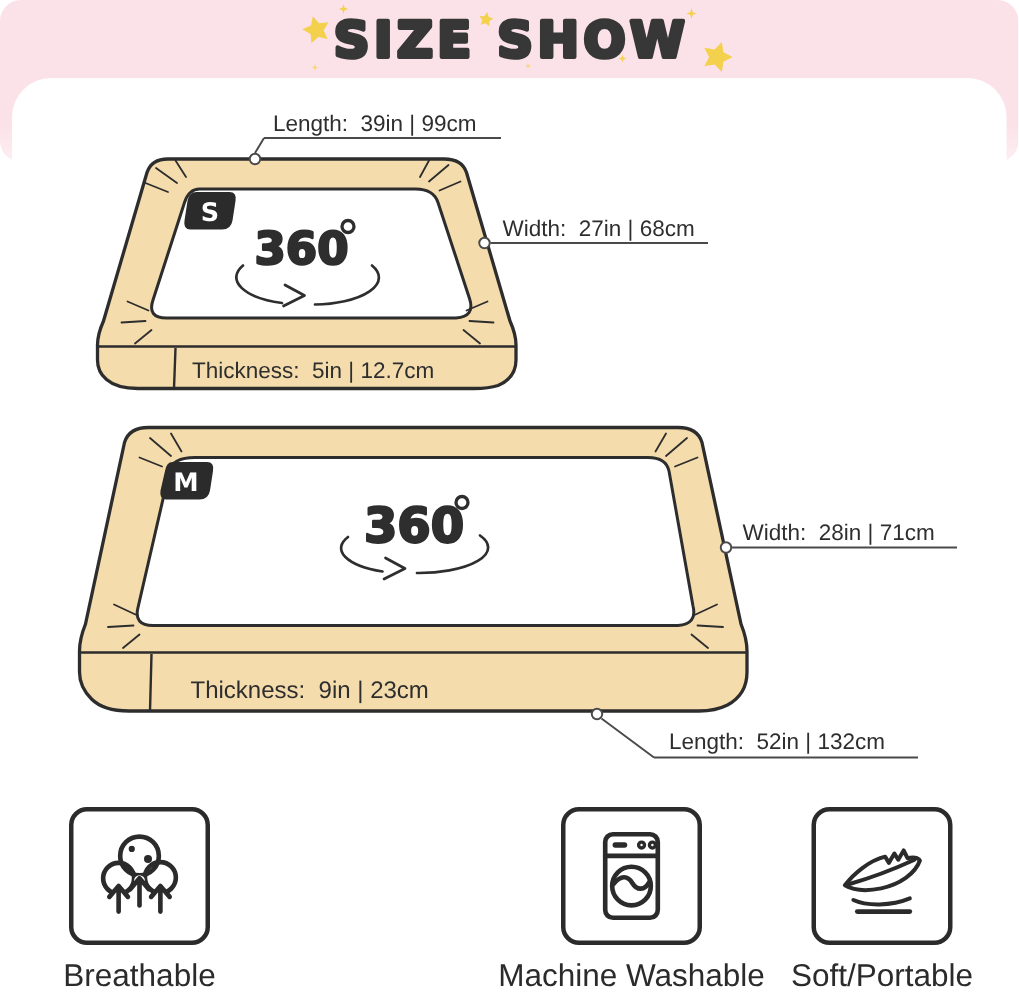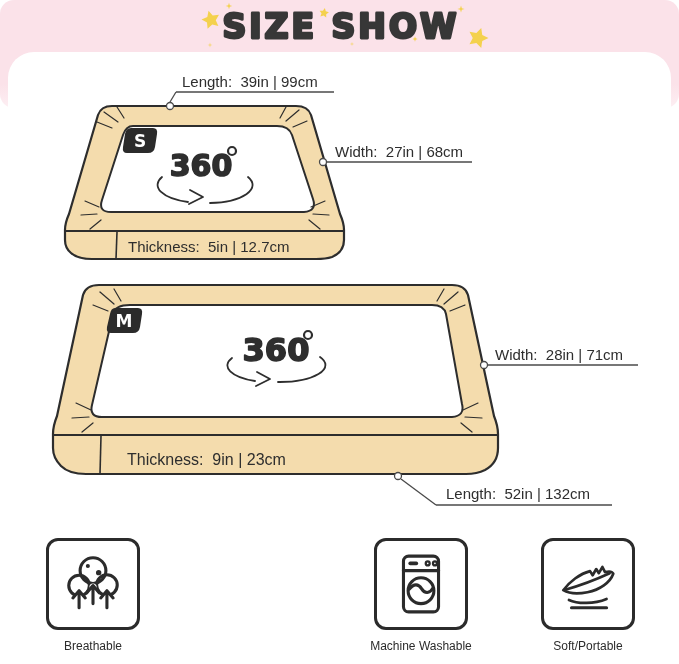--- a/index.html
+++ b/index.html
@@ -32,21 +32,21 @@
   .features{position:absolute;top:538px;left:0;width:679px;height:126px;z-index:2;}
   .feature{
     position:absolute;top:0;width:170px;
     display:flex;flex-direction:column;align-items:center;
   }
   .feature-box{
     width:94px;height:92px;border:3px solid #2b2b2b;border-radius:12px;
     background:#fff;display:flex;align-items:center;justify-content:center;box-sizing:border-box;
   }
   .feature-label{
-    margin-top:9px;font-size:12px;color:#2b2b2b;white-space:nowrap;
+    margin-top:9px;font-size:21px;color:#2b2b2b;white-space:nowrap;
   }
   .f1{left:8px;} .f2{left:173px;} .f3{left:336px;text-align:right;} .f4{left:503px;text-align:center;}
 </style>
 </head>
 <body>
 
 <div class="canvas">
 
   <div class="pink-band"></div>
   <div class="panel"></div>

